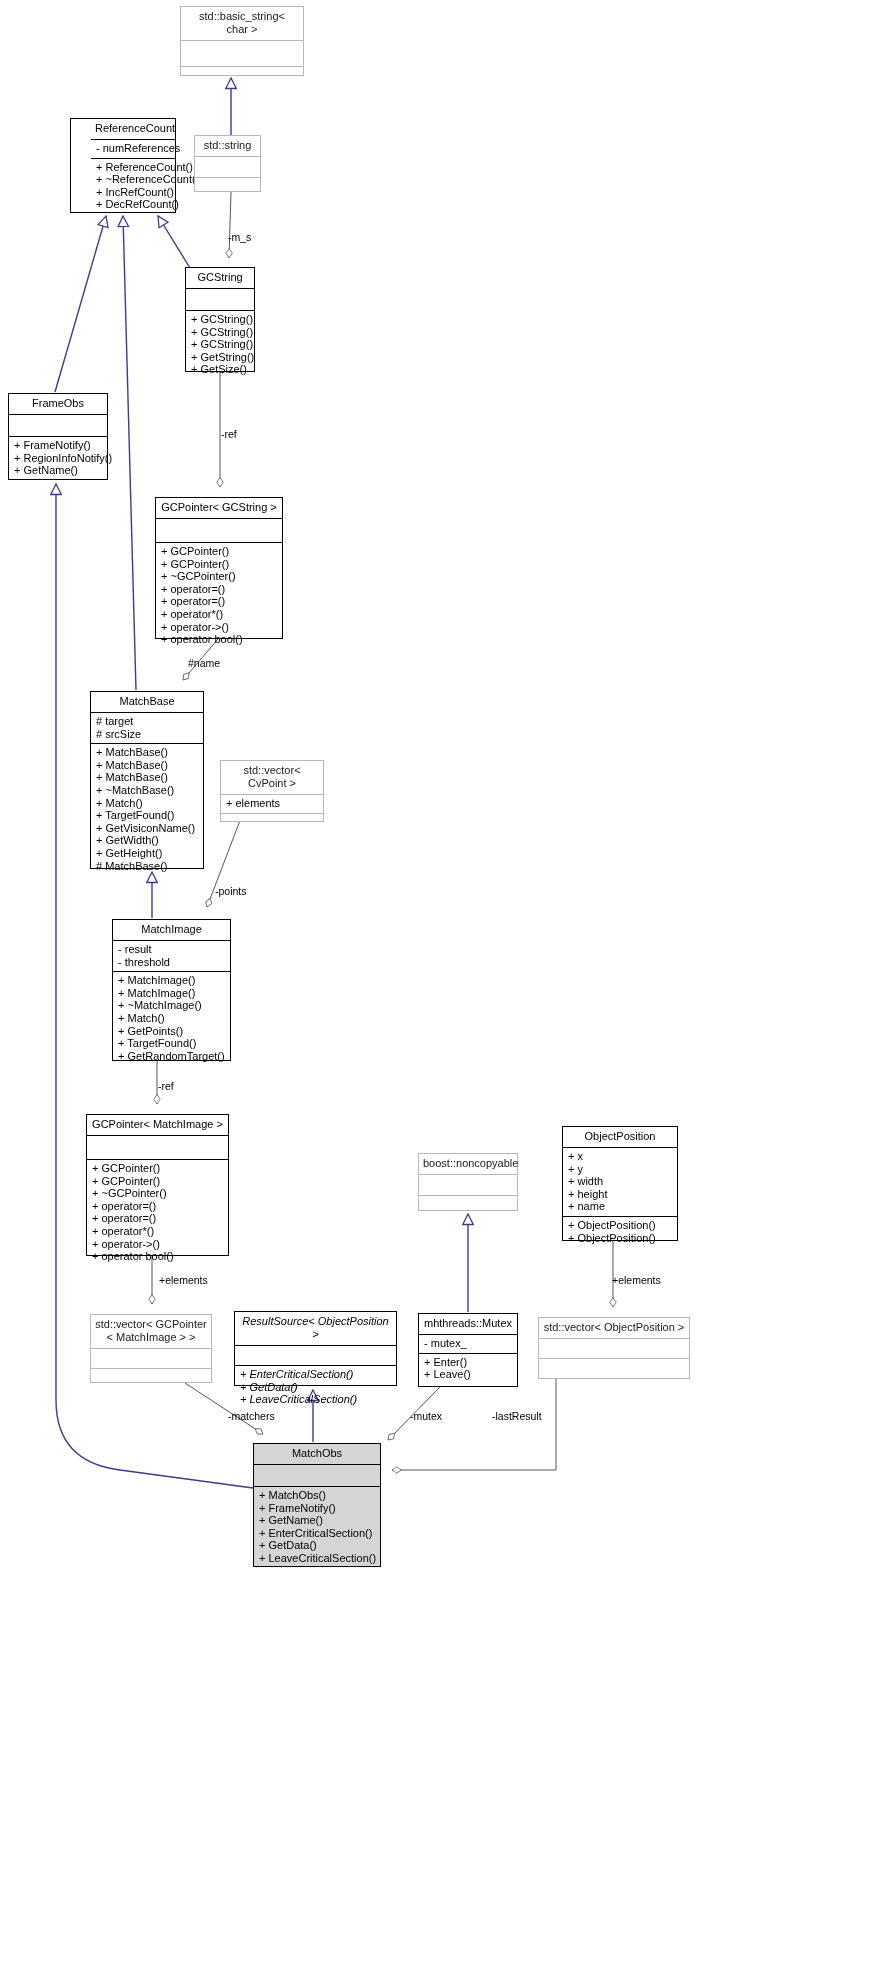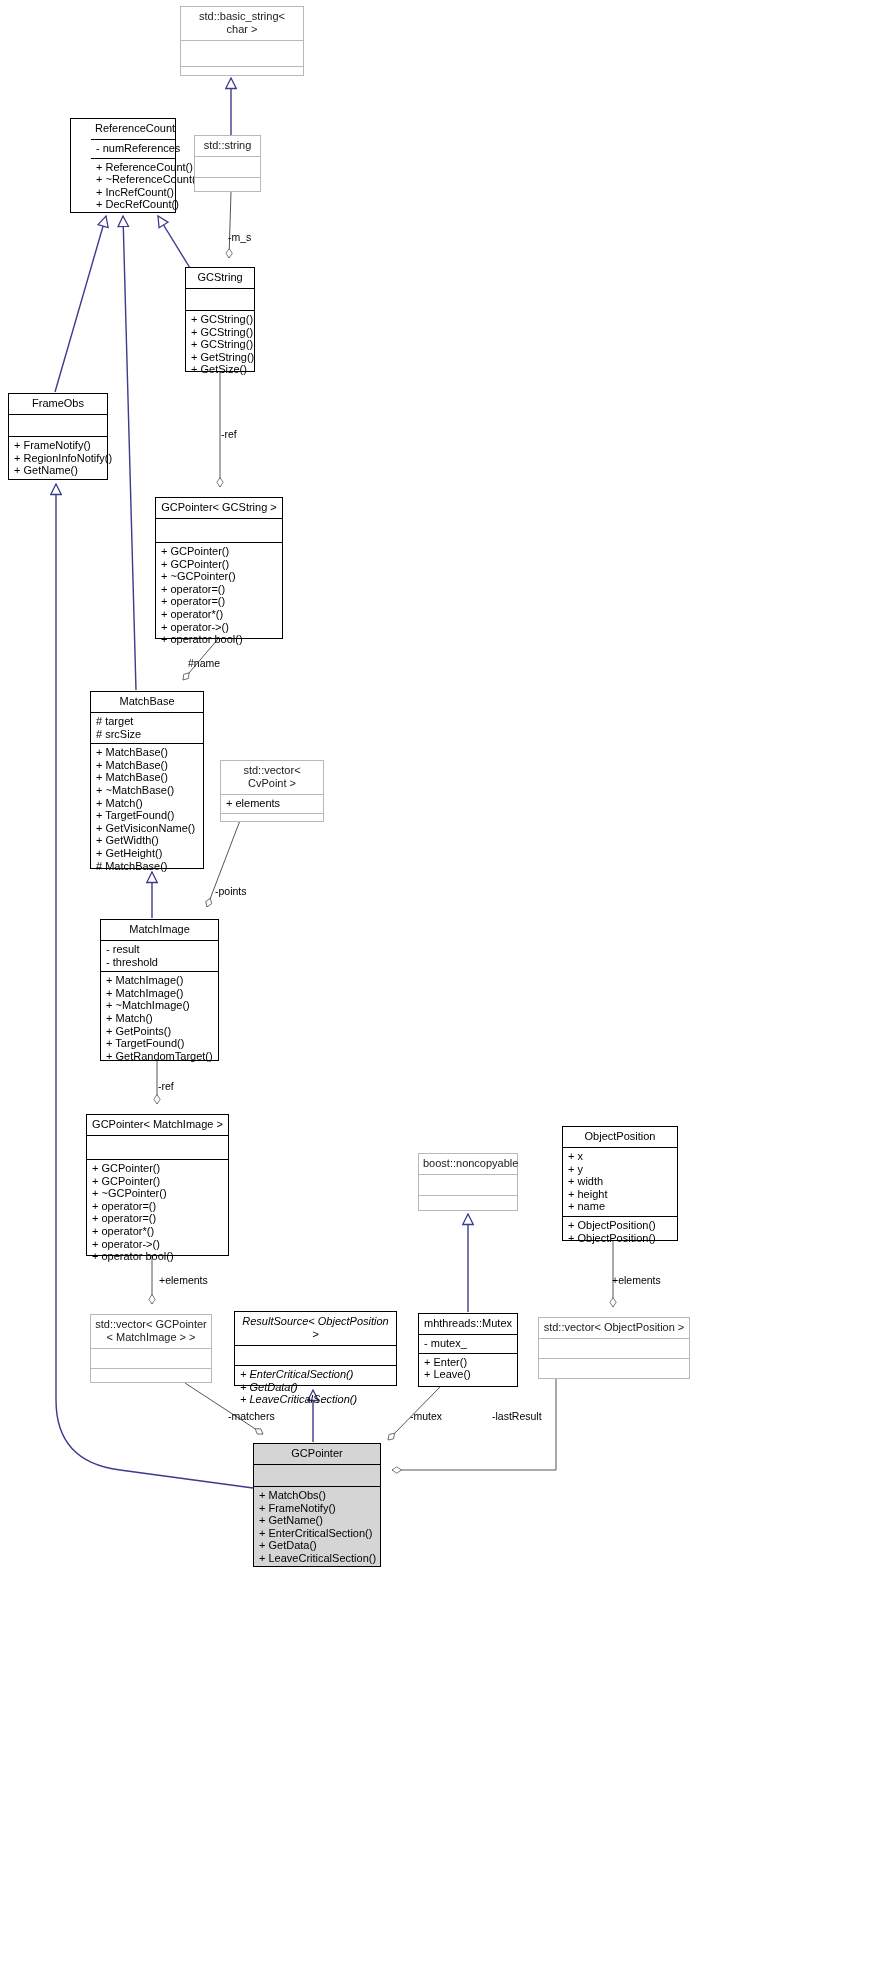--- a/index.html
+++ b/index.html
@@ -228,21 +228,21 @@
   <div class="node gray" style="left:220px; top:728px; width:104px; height:62px;margin-top:32px;">
     <div class="title">std::vector&lt; CvPoint &gt;</div>
     <div class="sep"></div>
     <div class="compartment">
       <div class="row">+ elements</div>
     </div>
     <div class="sep"></div>
     <div class="compartment empty" style="height:14px;"></div>
   </div>
 
-  <div class="node" style="left:100px; top:919px; width:119px; height:142px;">
+  <div class="node" style="left:112px; top:919px; width:119px; height:142px;">
     <div class="title">MatchImage</div>
     <div class="sep"></div>
     <div class="compartment">
       <div class="row">- result</div>
       <div class="row">- threshold</div>
     </div>
     <div class="sep"></div>
     <div class="compartment">
       <div class="row">+ MatchImage()</div>
       <div class="row">+ MatchImage()</div>
@@ -332,21 +332,21 @@
 
   <div class="node gray" style="left:538px; top:1317px; width:152px; height:62px;">
     <div class="title">std::vector&lt; ObjectPosition &gt;</div>
     <div class="sep"></div>
     <div class="compartment empty" style="height:14px;"></div>
     <div class="sep"></div>
     <div class="compartment empty" style="height:14px;"></div>
   </div>
 
   <div class="node filled" style="left:253px; top:1443px; width:128px; height:124px;">
-    <div class="title">GCPointer</div>
+    <div class="title">MatchObs</div>
     <div class="sep"></div>
     <div class="compartment empty" style="height:16px;"></div>
     <div class="sep"></div>
     <div class="compartment">
       <div class="row">+ MatchObs()</div>
       <div class="row">+ FrameNotify()</div>
       <div class="row">+ GetName()</div>
       <div class="row">+ EnterCriticalSection()</div>
       <div class="row">+ GetData()</div>
       <div class="row">+ LeaveCriticalSection()</div>

